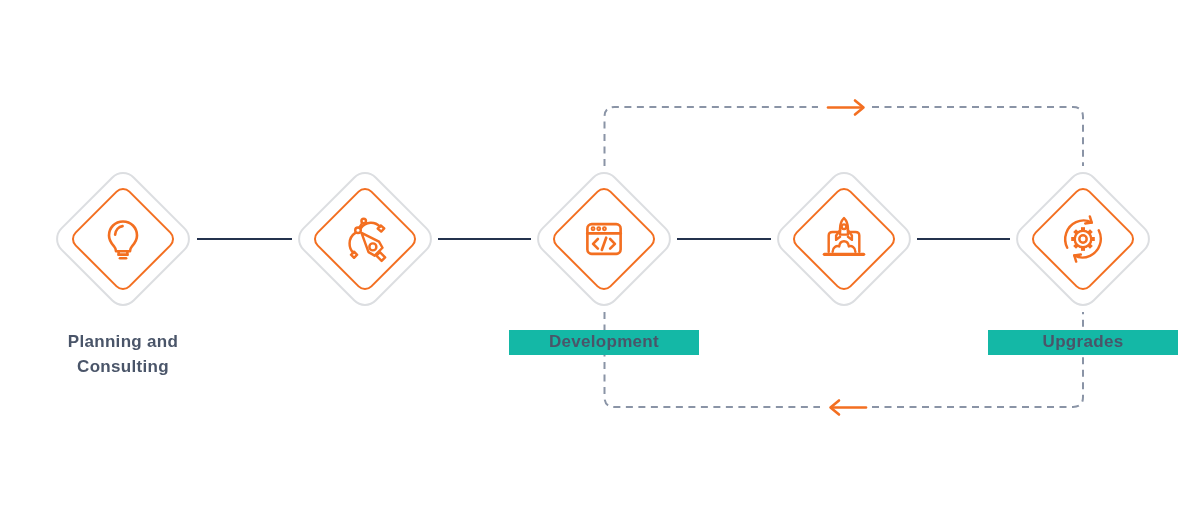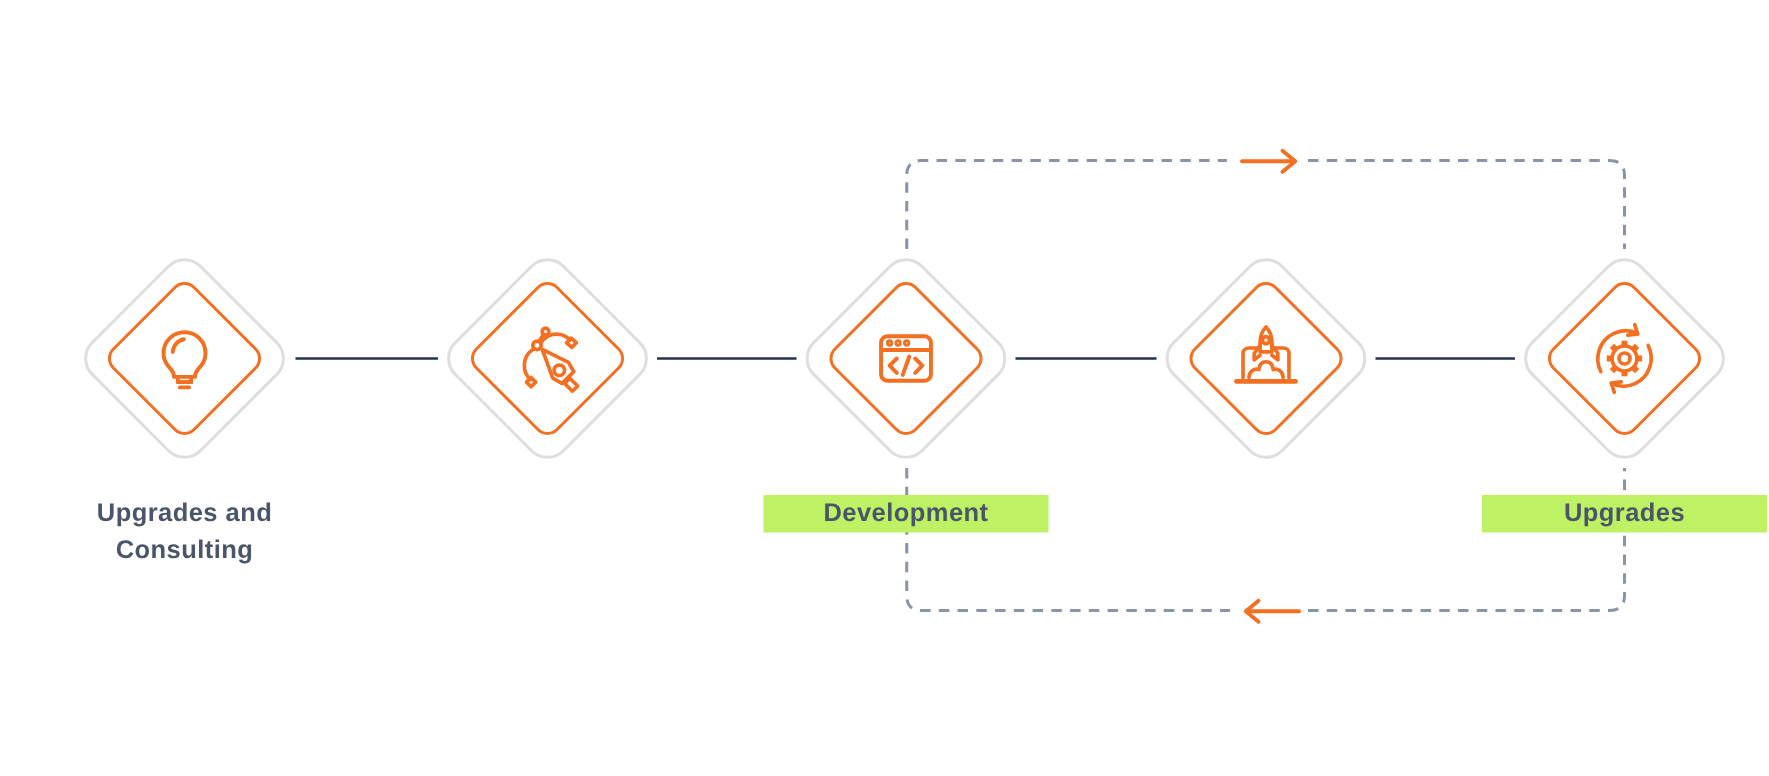--- a/index.html
+++ b/index.html
@@ -54,21 +54,21 @@
     width: 190px;
     top: 330px;
     text-align: center;
     font-size: 17px;
     font-weight: 700;
     letter-spacing: 0.3px;
     line-height: 1.45;
     color: #4a5569;
     z-index: 3;
   }
-  .stage-label.on-dash { background: #bef264; }
+  .stage-label.on-dash { background: #14b8a6; }
 </style>
 </head>
 <body>
 
 <div class="canvas">
 
   <svg class="lines-layer" width="1179" height="517" viewBox="0 0 1179 517" fill="none">
 
     <g stroke="#24324e" stroke-width="1.8">
       <line x1="197" y1="239" x2="292" y2="239"></line>
@@ -100,21 +100,21 @@
         <svg viewBox="0 0 64 64" fill="none" stroke="#f36f21" stroke-width="3" stroke-linecap="round" stroke-linejoin="round">
           <path d="M32 12 C41 12 48 19 48 28 C48 34 45 37.2 42.5 40 C40.8 42 40 43.5 40 46 L24 46 C24 43.5 23.2 42 21.5 40 C19 37.2 16 34 16 28 C16 19 23 12 32 12 Z"></path>
           <path d="M23 27 C23.5 22 27 18 31.5 17.3"></path>
           <path d="M27 46 V50 H37 V46"></path>
           <path d="M27 50 H37"></path>
           <path d="M28.5 54 H35.5"></path>
         </svg>
       </div>
     </div>
   </div>
-  <div class="stage-label" style="left:28px;">Upgrades and Consulting</div>
+  <div class="stage-label" style="left:28px;">Planning and Consulting</div>
 
   <div class="node" style="left:313px; top:187px;">
     <div class="node-inner">
       <div class="icon-wrap">
         <svg viewBox="0 0 64 64" fill="none" stroke="#f36f21" stroke-width="2.8" stroke-linecap="round" stroke-linejoin="round">
 
           <path d="M28 25 L48 35 L52 42 L43 51 L36 47 L28 25 Z"></path>
           <circle cx="41" cy="41" r="4"></circle>
 
           <path d="M49 47 L55 53 L51 57 L45 51 Z"></path>

